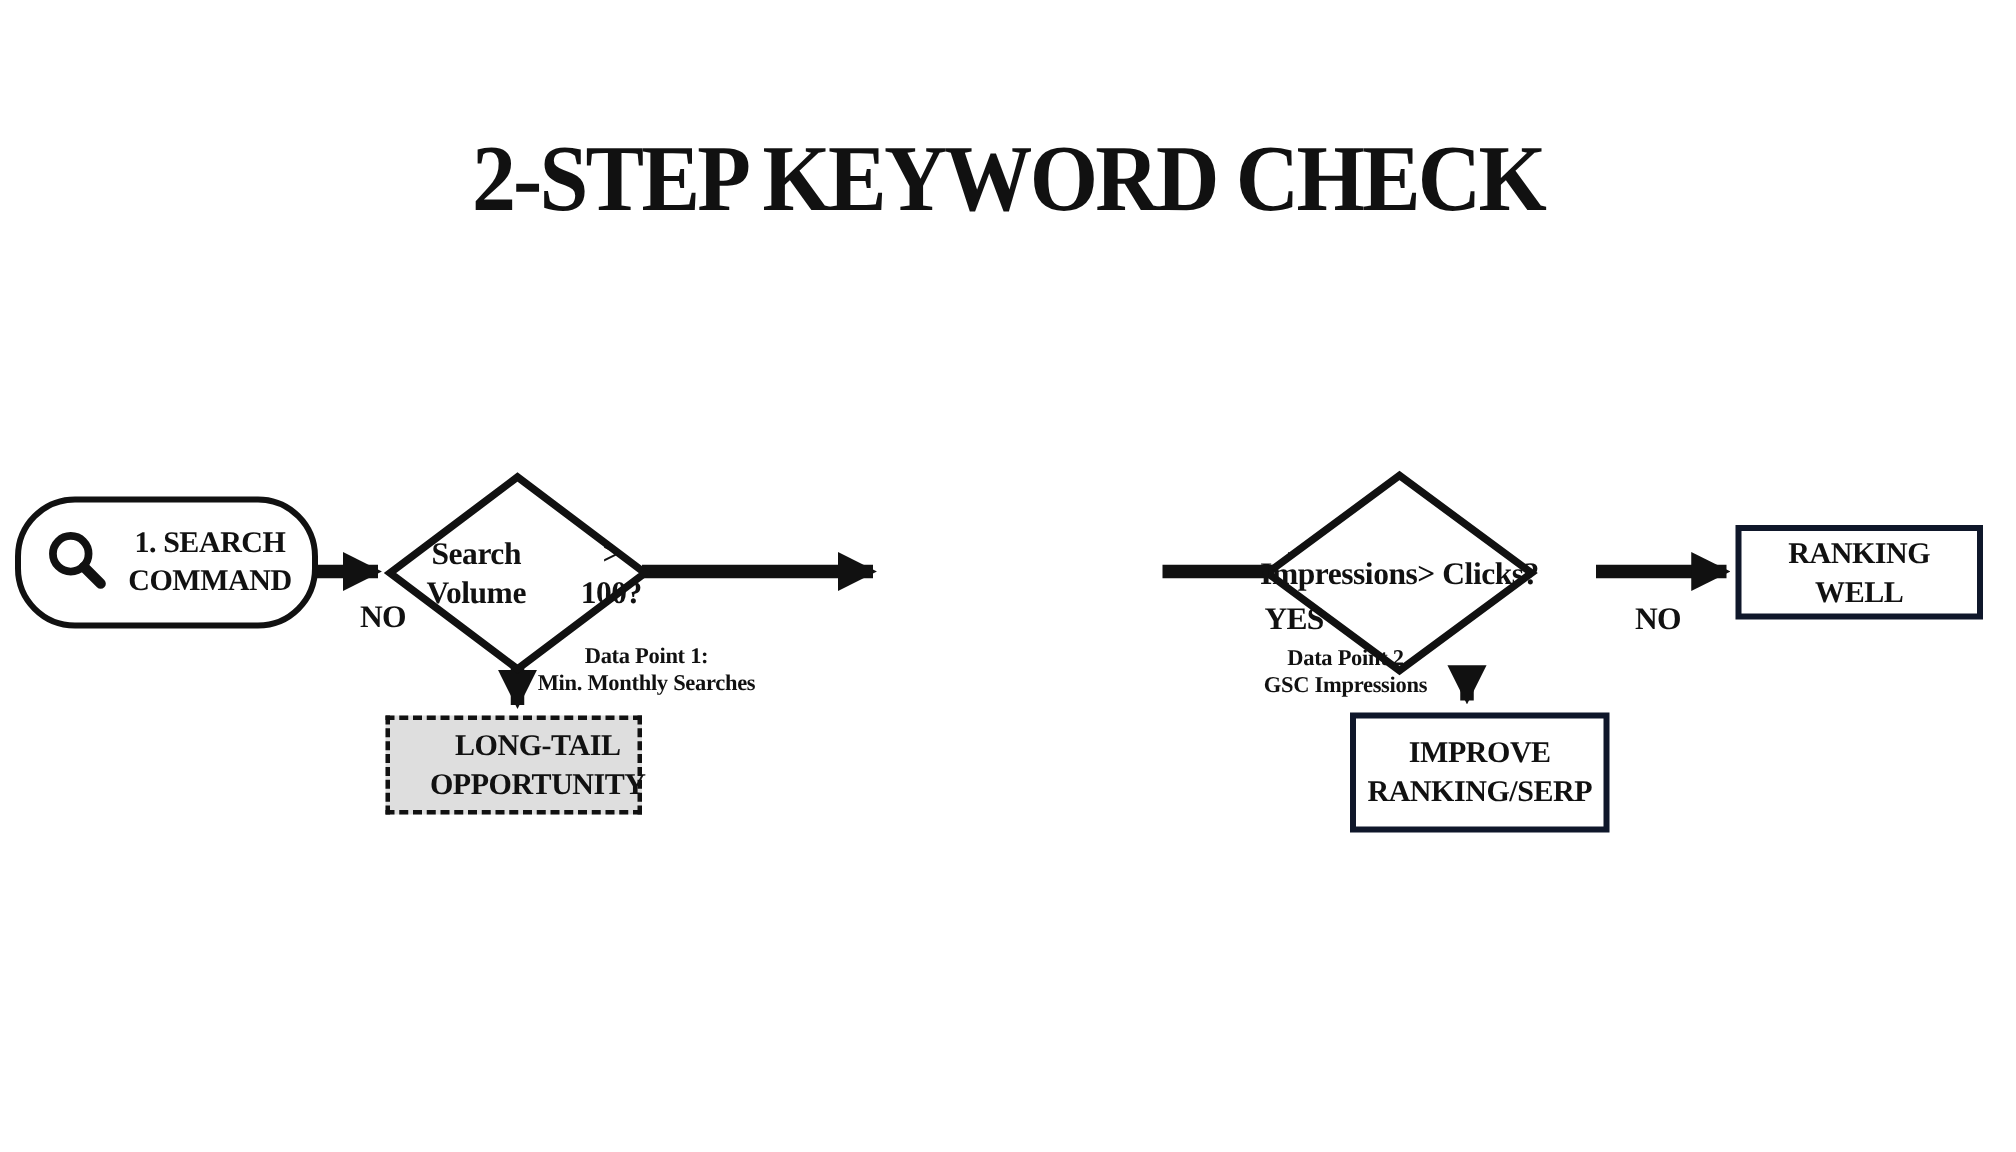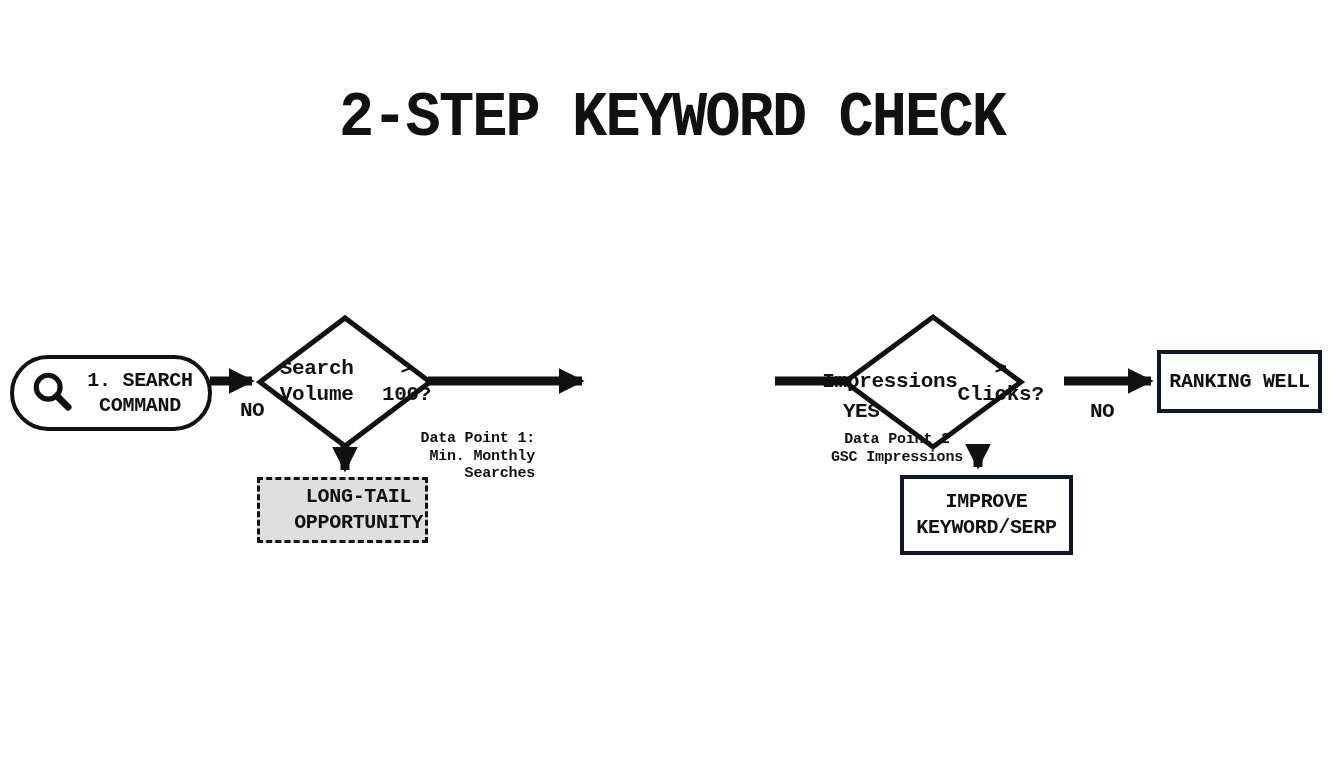--- a/index.html
+++ b/index.html
@@ -1,18 +1,18 @@
 <!DOCTYPE html>
 <html><head>
 <meta charset="utf-8">
 <style>
   html,body{margin:0;padding:0;background:#fff;}
   .canvas{
     position:relative;width:1344px;height:768px;background:#ffffff;
-    font-family:Liberation Mono, monospace;color:#111;
+    font-family:Liberation Serif, serif;color:#111;
     overflow:hidden;
   }
   .title{
     position:absolute;top:83px;left:0;width:100%;
     text-align:center;font-size:63px;font-weight:bold;letter-spacing:-2px;
     margin:0;transform:scaleX(0.93);transform-origin:50% 50%;color:#111;
   }
   .connectors{position:absolute;left:0;top:0;width:1344px;height:768px;}
   .node{position:absolute;display:flex;align-items:center;justify-content:center;box-sizing:border-box;}
   .pill{
@@ -53,21 +53,21 @@
     <g stroke="#111" stroke-width="9" fill="none">
       <path d="M210,381 L252,381" marker-end="url(#ah)"></path>
       <path d="M428,381 L582,381" marker-end="url(#ah)"></path>
       <path d="M775,381 L882,381" marker-end="url(#ah)"></path>
       <path d="M1064,381 L1151,381" marker-end="url(#ah)"></path>
       <path d="M345,437 L345,470" marker-end="url(#ah)"></path>
       <path d="M978,444 L978,467" marker-end="url(#ah)"></path>
     </g>
   </svg>
 
-  <div class="node pill" style="left:10px;top:355px;width:202px;height:76px;">
+  <div class="node pill" style="left:10px;top:331px;width:202px;height:88px;">
     <span>
       <svg width="46" height="46" viewBox="0 0 24 24">
         <circle cx="10" cy="10" r="6.2" fill="none" stroke="#111" stroke-width="2.7"></circle>
         <line x1="14.6" y1="14.6" x2="20.4" y2="20.4" stroke="#111" stroke-width="3.6" stroke-linecap="round"></line>
       </svg>
     </span>
     <span class="txt">
       <div>1. SEARCH</div>
       <div>COMMAND</div>
     </span>
@@ -101,29 +101,29 @@
   <div class="node dashed-box" style="left:257px;top:477px;width:171px;height:66px;background:#dedede;padding-left:32px;">
     <span class="txt">
       <div>LONG-TAIL</div>
       <div>OPPORTUNITY</div>
     </span>
   </div>
 
   <div class="node rect-box" style="left:900px;top:475px;width:173px;height:80px;">
     <span class="txt">
       <div>IMPROVE</div>
-      <div>KEYWORD/SERP</div>
+      <div>RANKING/SERP</div>
     </span>
   </div>
 
   <div class="edge-label" style="left:240px;top:399px;">NO</div>
   <div class="edge-label" style="left:843px;top:400px;">YES</div>
   <div class="edge-label" style="left:1090px;top:400px;">NO</div>
 
-  <div class="annotation" style="left:375px;top:430px;width:160px;text-align:right;">
+  <div class="annotation" style="left:351px;top:430px;width:160px;">
     <div>Data Point 1:</div>
     <div>Min. Monthly Searches</div>
   </div>
   <div class="annotation" style="left:822px;top:431px;width:150px;">
     <div>Data Point 2</div>
     <div>GSC Impressions</div>
   </div>
 
 </div>
 

